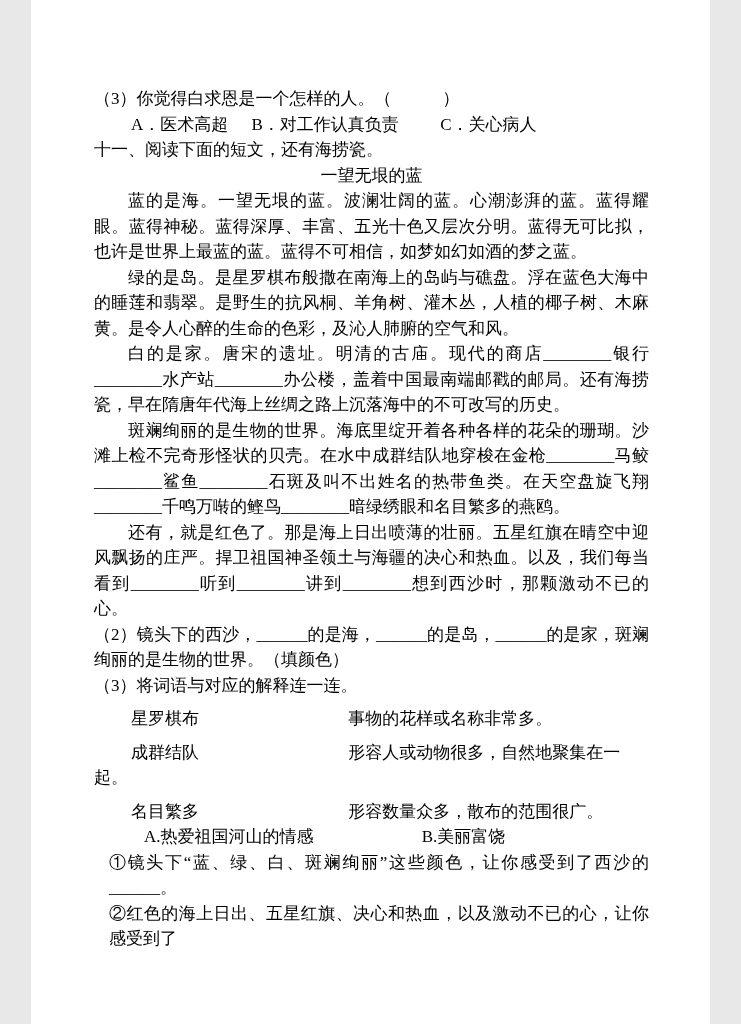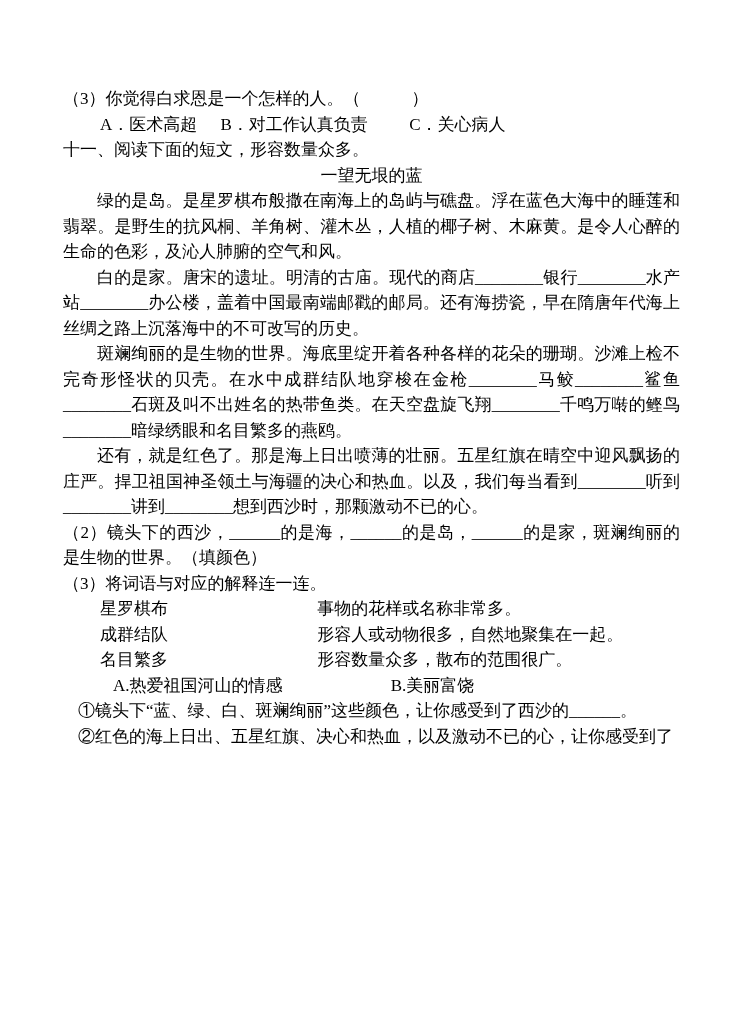--- a/index.html
+++ b/index.html
@@ -2,21 +2,21 @@
 <html><head>
 <meta charset="utf-8">
 <style>
   html, body {
     margin: 0;
     padding: 0;
     background: #e8e8e8;
   }
   .page {
     position: relative;
-    width: 741px;
+    width: 679px;
     height: 1024px;
     margin: 0 auto;
     background: #ffffff;
     box-sizing: border-box;
     padding: 86px 61px 0 63px;
     font-family: "Liberation Serif", "DejaVu Serif", serif;
     font-size: 17px;
     line-height: 25.5px;
     color: #000000;
     overflow: hidden;
@@ -36,20 +36,21 @@
   }
   .q-item {
     text-align: justify;
     margin: 0;
   }
   .match-row { margin: 0; }
   .match-word {
     display: inline-block;
     margin-left: 37px;
     width: 213px;
+    margin-top: 8px;
   }
   .match-def { display: inline; }
   .q4-options span { display: inline-block; }
   .q4-opt-a { margin-left: 50px; }
   .q4-opt-b { margin-left: 104px; }
   .sub-item {
     margin: 0 0 0 15px;
     text-align: justify;
   }
 </style>
@@ -59,24 +60,25 @@
 <div class="page">
 
   <div class="line">（3）你觉得白求恩是一个怎样的人。（　　　）</div>
 
   <div class="line options-row">
     <span class="opt-a">A．医术高超</span>
     <span class="opt-b">B．对工作认真负责</span>
     <span class="opt-c">C．关心病人</span>
   </div>
 
-  <div class="line">十一、阅读下面的短文，形容数量众多。</div>
+  <div class="line">十一、阅读下面的短文，还有海捞瓷。</div>
 
   <div class="line passage-title">一望无垠的蓝</div>
 
+  <p class="para">蓝的是海。一望无垠的蓝。波澜壮阔的蓝。心潮澎湃的蓝。蓝得耀眼。蓝得神秘。蓝得深厚、丰富、五光十色又层次分明。蓝得无可比拟，也许是世界上最蓝的蓝。蓝得不可相信，如梦如幻如酒的梦之蓝。</p>
   <p class="para">绿的是岛。是星罗棋布般撒在南海上的岛屿与礁盘。浮在蓝色大海中的睡莲和翡翠。是野生的抗风桐、羊角树、灌木丛，人植的椰子树、木麻黄。是令人心醉的生命的色彩，及沁人肺腑的空气和风。</p>
   <p class="para">白的是家。唐宋的遗址。明清的古庙。现代的商店________银行________水产站________办公楼，盖着中国最南端邮戳的邮局。还有海捞瓷，早在隋唐年代海上丝绸之路上沉落海中的不可改写的历史。</p>
   <p class="para">斑斓绚丽的是生物的世界。海底里绽开着各种各样的花朵的珊瑚。沙滩上检不完奇形怪状的贝壳。在水中成群结队地穿梭在金枪________马鲛________鲨鱼________石斑及叫不出姓名的热带鱼类。在天空盘旋飞翔________千鸣万啭的鲣鸟________暗绿绣眼和名目繁多的燕鸥。</p>
   <p class="para">还有，就是红色了。那是海上日出喷薄的壮丽。五星红旗在晴空中迎风飘扬的庄严。捍卫祖国神圣领土与海疆的决心和热血。以及，我们每当看到________听到________讲到________想到西沙时，那颗激动不已的心。</p>
 
   <p class="q-item">（2）镜头下的西沙，______的是海，______的是岛，______的是家，斑斓绚丽的是生物的世界。（填颜色）</p>
   <p class="q-item">（3）将词语与对应的解释连一连。</p>
 
   <div class="match-row">
     <span class="match-word">星罗棋布</span>

